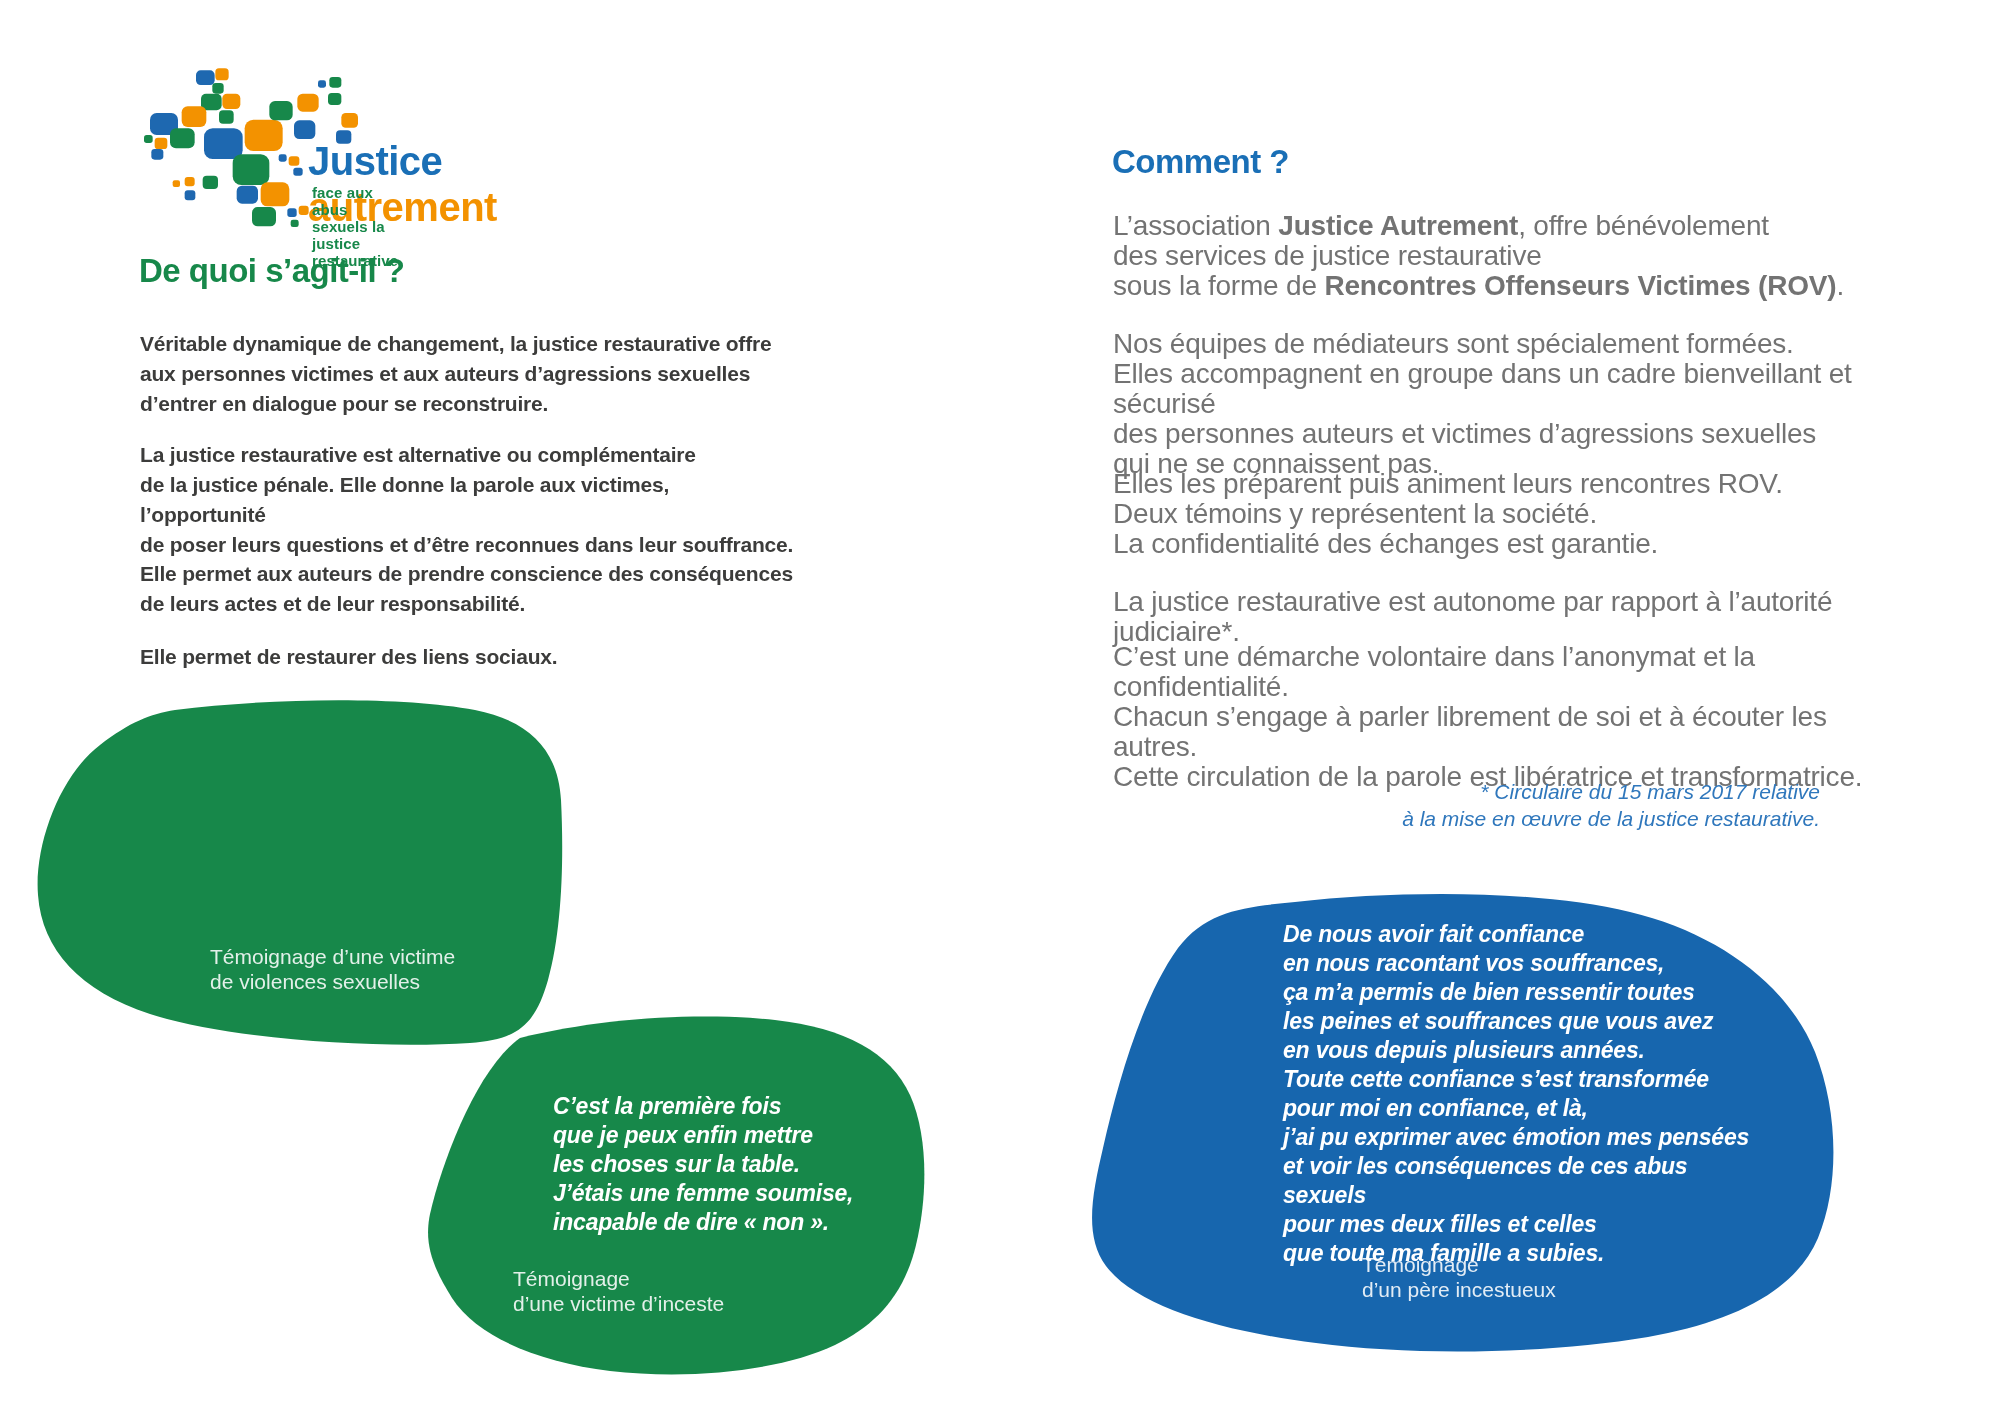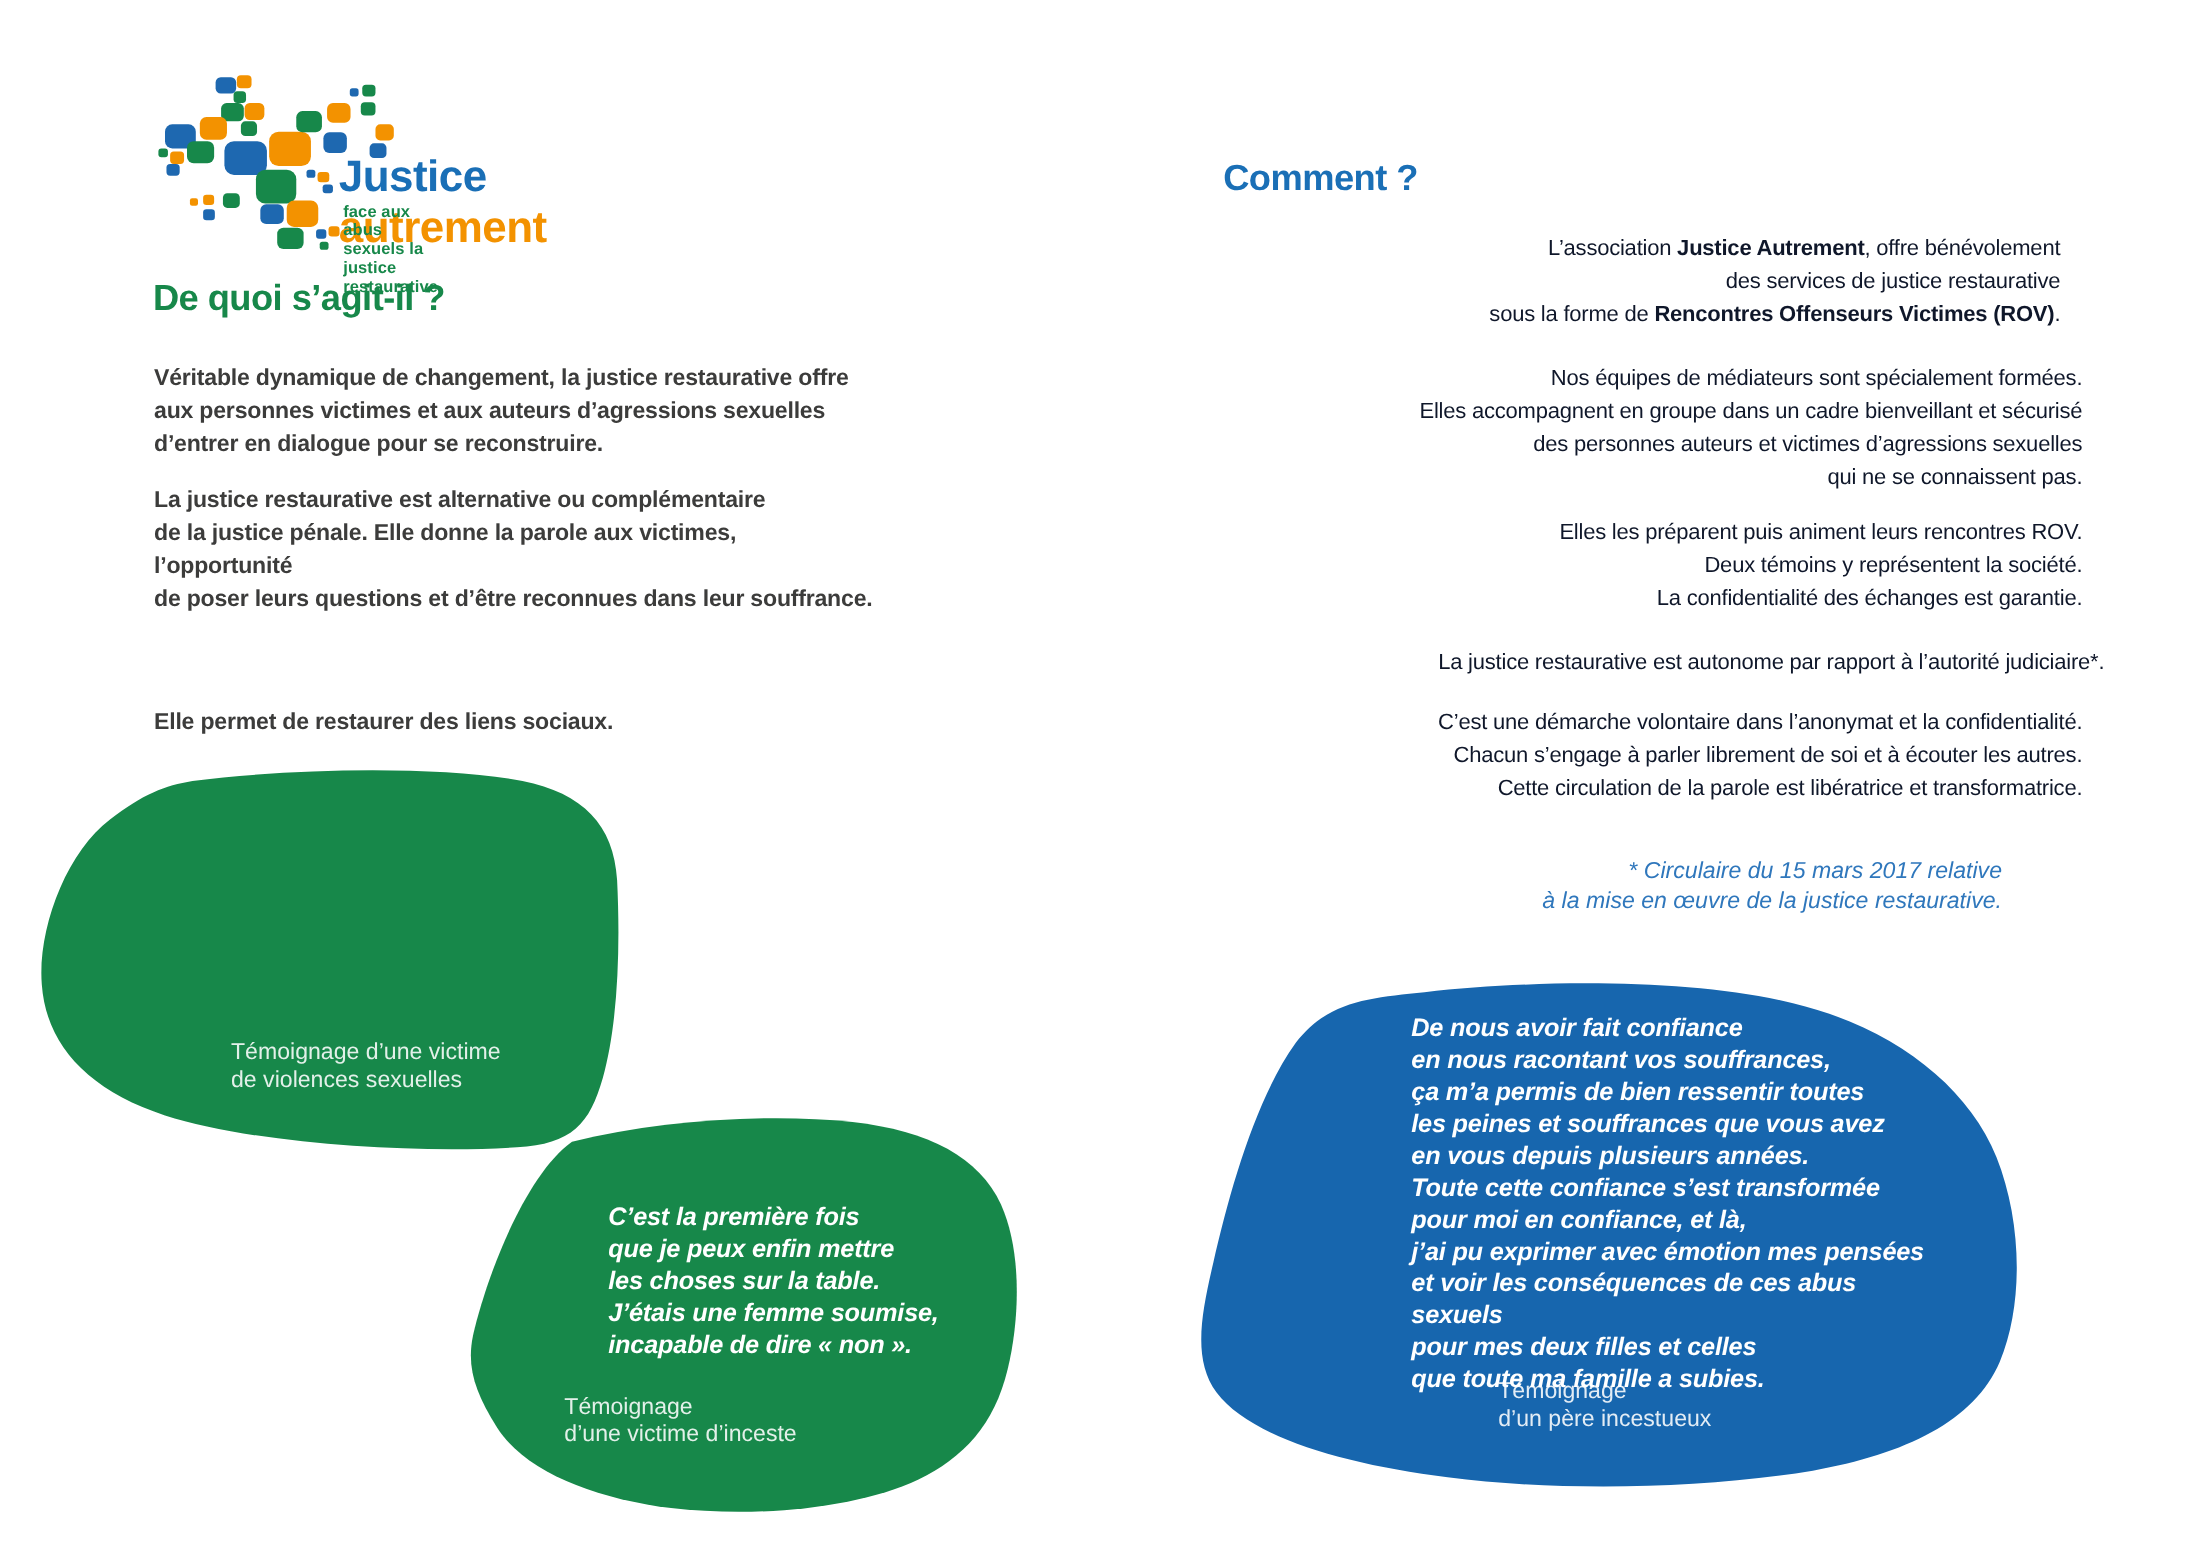--- a/index.html
+++ b/index.html
@@ -6,21 +6,21 @@
   .page{
     position:relative;width:2000px;height:1413px;background:#ffffff;
     font-family:"Liberation Sans", sans-serif;overflow:hidden;margin:0 auto;
   }
   .abs{position:absolute;}
   .pre{white-space:pre-line;}
   .body-text{
     font-size:21px;line-height:30px;color:#3c3c3b;letter-spacing:-0.2px;font-weight:bold;
   }
   .body-text-r{
-    font-size:20px;line-height:30px;color:#0f172a;letter-spacing:-0.2px;text-align:right;
+    font-size:28px;line-height:30px;color:#737373;letter-spacing:-0.2px;
   }
   .heading{
     font-weight:bold;font-size:33px;letter-spacing:-0.5px;
   }
   .heading-green{color:#17884a;}
   .heading-blue{color:#1a6fb6;}
   .wordmark{
     font-weight:bold;font-size:40px;letter-spacing:-0.5px;line-height:46px;
   }
   .wordmark .w1{color:#1a6fb6;}
@@ -122,20 +122,22 @@
   </div>
 
   <div class="abs heading heading-green" style="left:139px;top:252px;">De quoi s’agit-il ?</div>
 
   <div class="abs body-text pre" style="left:140px;top:329px;width:660px;">Véritable dynamique de changement, la justice restaurative offre
 aux personnes victimes et aux auteurs d’agressions sexuelles
 d’entrer en dialogue pour se reconstruire.</div>
   <div class="abs body-text pre" style="left:140px;top:440px;width:660px;">La justice restaurative est alternative ou complémentaire
 de la justice pénale. Elle donne la parole aux victimes, l’opportunité
 de poser leurs questions et d’être reconnues dans leur souffrance.</div>
+  <div class="abs body-text pre" style="left:140px;top:559px;width:660px;">Elle permet aux auteurs de prendre conscience des conséquences
+de leurs actes et de leur responsabilité.</div>
   <div class="abs body-text pre" style="left:140px;top:642px;width:660px;">Elle permet de restaurer des liens sociaux.</div>
 
   <div class="abs attribution pre" style="left:210px;top:944px;width:300px;">Témoignage d’une victime
 de violences sexuelles</div>
 
   <div class="abs quote pre" style="left:553px;top:1092px;width:340px;">C’est la première fois
 que je peux enfin mettre
 les choses sur la table.
 J’étais une femme soumise,
 incapable de dire « non ».</div>

